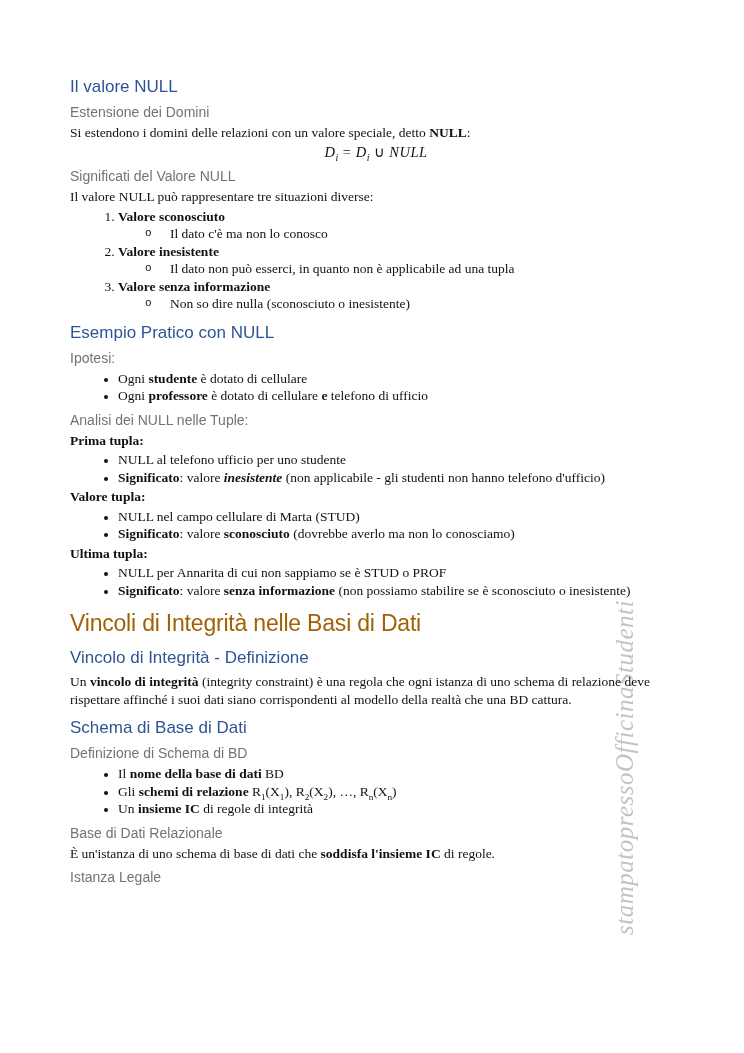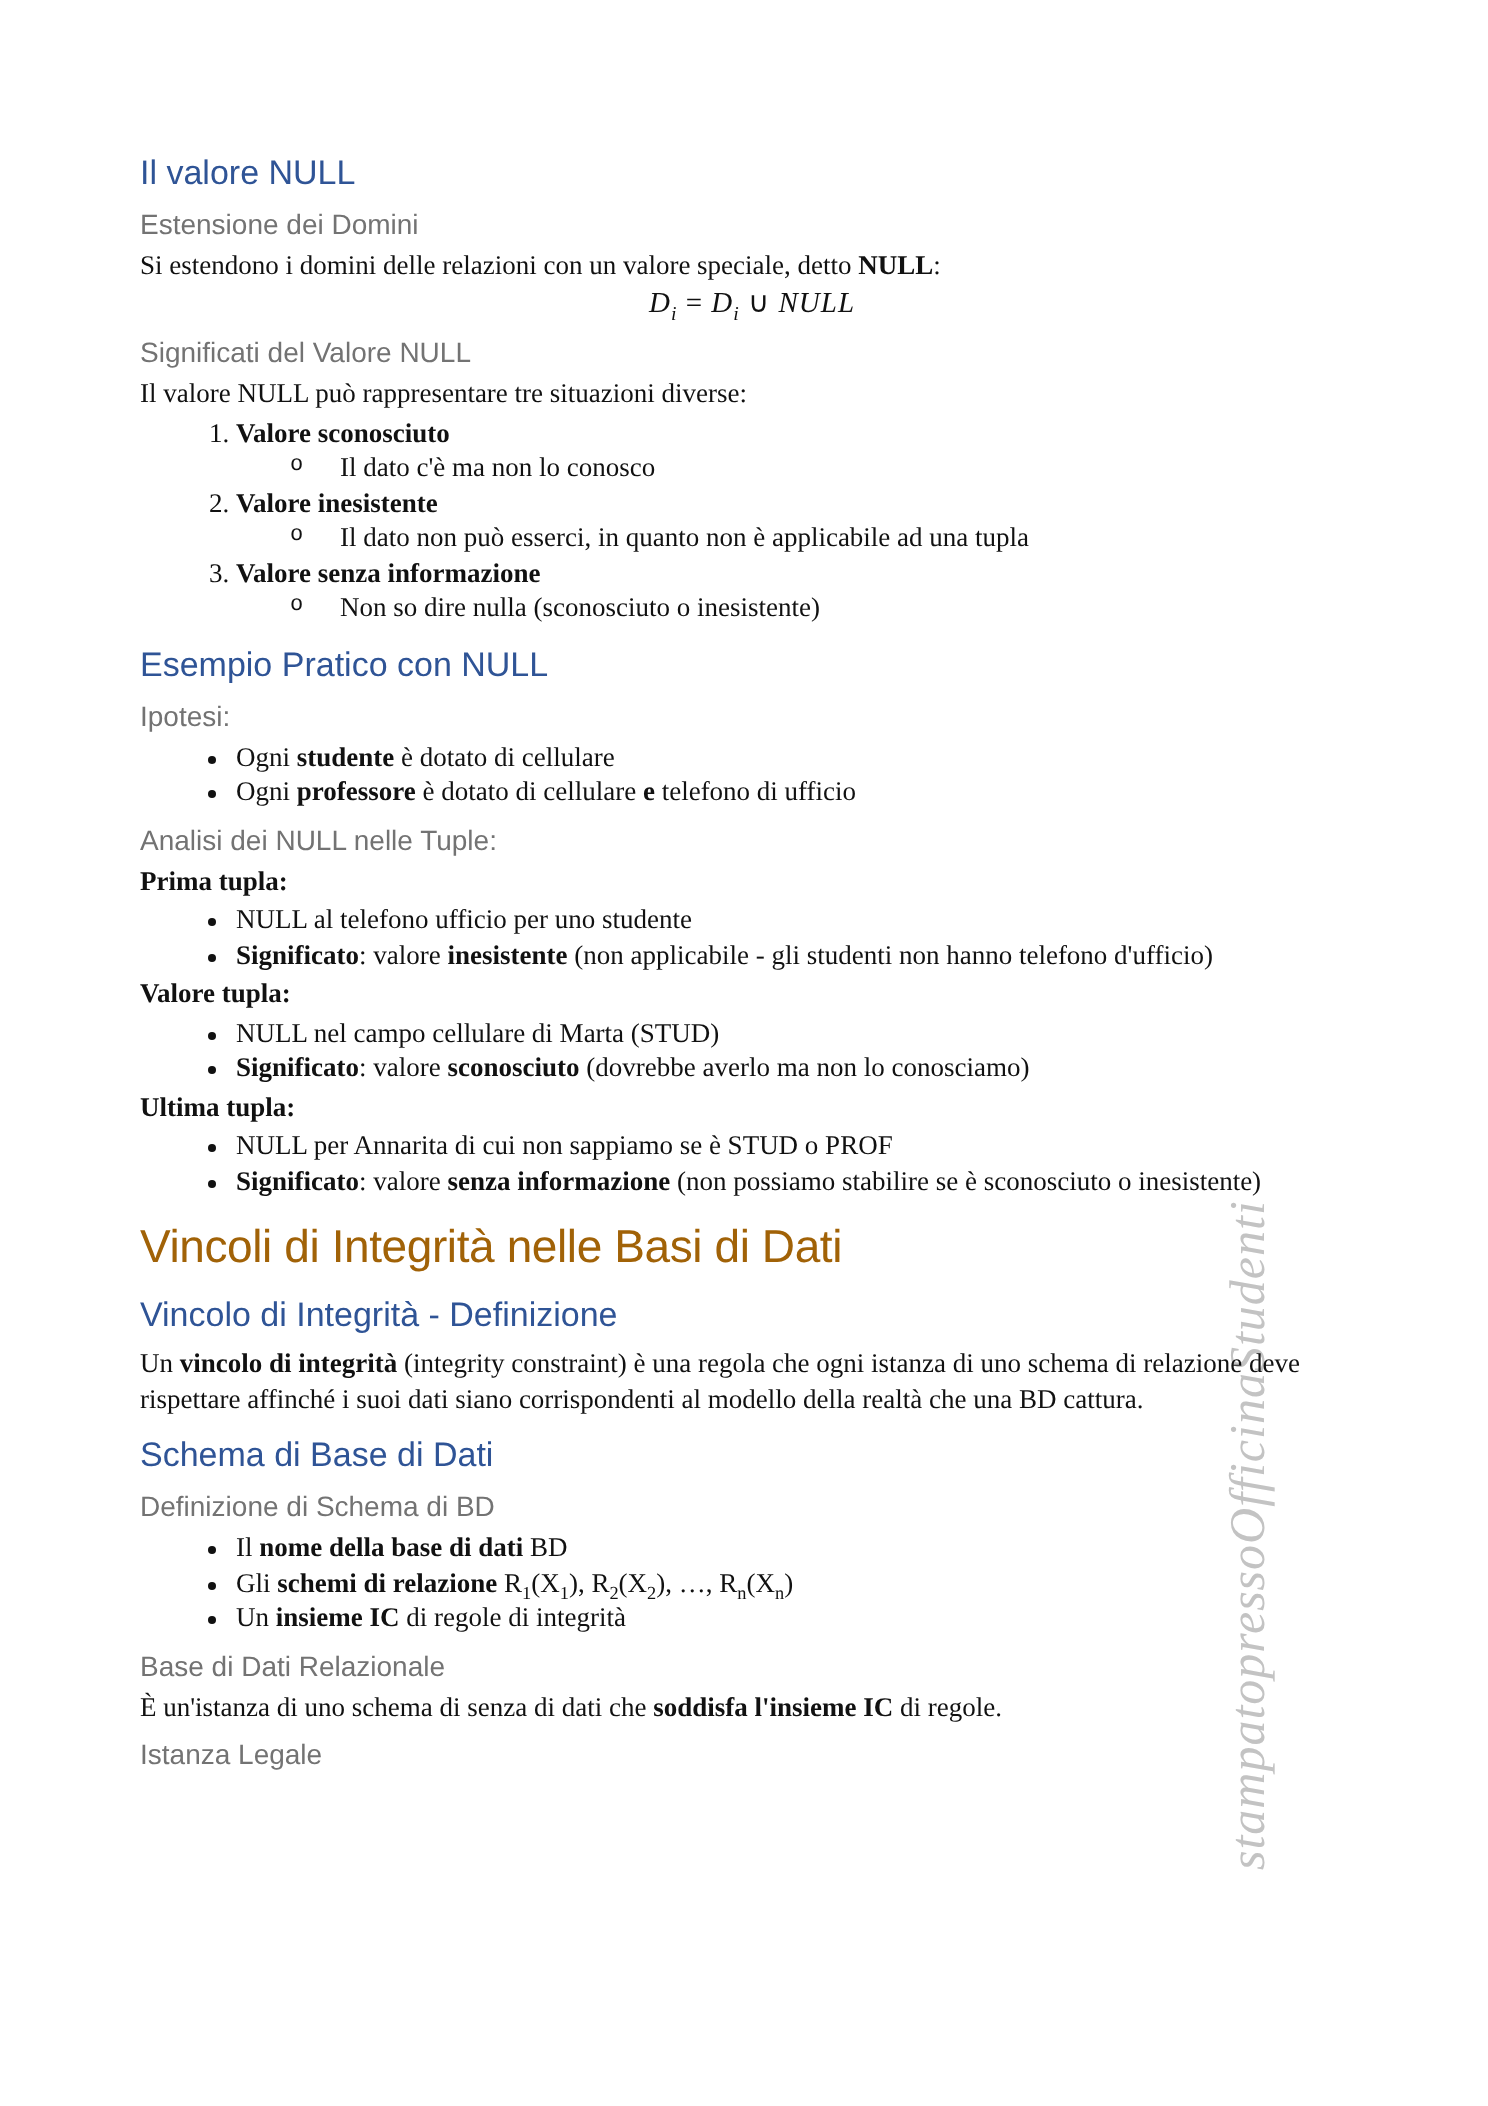--- a/index.html
+++ b/index.html
@@ -85,21 +85,21 @@
     <ul class="disc">
       <li><span>Ogni </span><span style="font-weight: bold;">studente</span><span> è dotato di cellulare</span></li>
       <li><span>Ogni </span><span style="font-weight: bold;">professore</span><span> è dotato di cellulare </span><span style="font-weight: bold;">e</span><span> telefono di ufficio</span></li>
     </ul>
 
     <h3>Analisi dei NULL nelle Tuple:</h3>
 
     <p class="bold">Prima tupla:</p>
     <ul class="disc">
       <li><span>NULL al telefono ufficio per uno studente</span></li>
-      <li><span style="font-weight: bold;">Significato</span><span>: valore </span><span style="font-weight: bold;">inesistente</span><span> (non applicabile - gli studenti non hanno telefono d'ufficio)</span></li>
+      <li><span style="font-weight: bold;">Significato</span><span>: valore </span><span style="font-weight: bold; font-style: italic;">inesistente</span><span> (non applicabile - gli studenti non hanno telefono d'ufficio)</span></li>
     </ul>
 
     <p class="bold">Valore tupla:</p>
     <ul class="disc">
       <li><span>NULL nel campo cellulare di Marta (STUD)</span></li>
       <li><span style="font-weight: bold;">Significato</span><span>: valore </span><span style="font-weight: bold;">sconosciuto</span><span> (dovrebbe averlo ma non lo conosciamo)</span></li>
     </ul>
 
     <p class="bold">Ultima tupla:</p>
     <ul class="disc">
@@ -113,18 +113,18 @@
 
     <h2>Schema di Base di Dati</h2>
     <h3>Definizione di Schema di BD</h3>
     <ul class="disc">
       <li><span>Il </span><span style="font-weight: bold;">nome della base di dati</span><span> BD</span></li>
       <li><span>Gli </span><span style="font-weight: bold;">schemi di relazione</span><span> R</span><sub>1</sub><span>(X</span><sub>1</sub><span>), R</span><sub>2</sub><span>(X</span><sub>2</sub><span>), …, R</span><sub>n</sub><span>(X</span><sub>n</sub><span>)</span></li>
       <li><span>Un </span><span style="font-weight: bold;">insieme IC</span><span> di regole di integrità</span></li>
     </ul>
 
     <h3>Base di Dati Relazionale</h3>
-    <p><span>È un'istanza di uno schema di senza di dati che </span><span style="font-weight: bold;">soddisfa l'insieme IC</span><span> di regole.</span></p>
+    <p><span>È un'istanza di uno schema di base di dati che </span><span style="font-weight: bold;">soddisfa l'insieme IC</span><span> di regole.</span></p>
 
     <h3>Istanza Legale</h3>
 
   </div>
 </div>
 
 </body></html>

